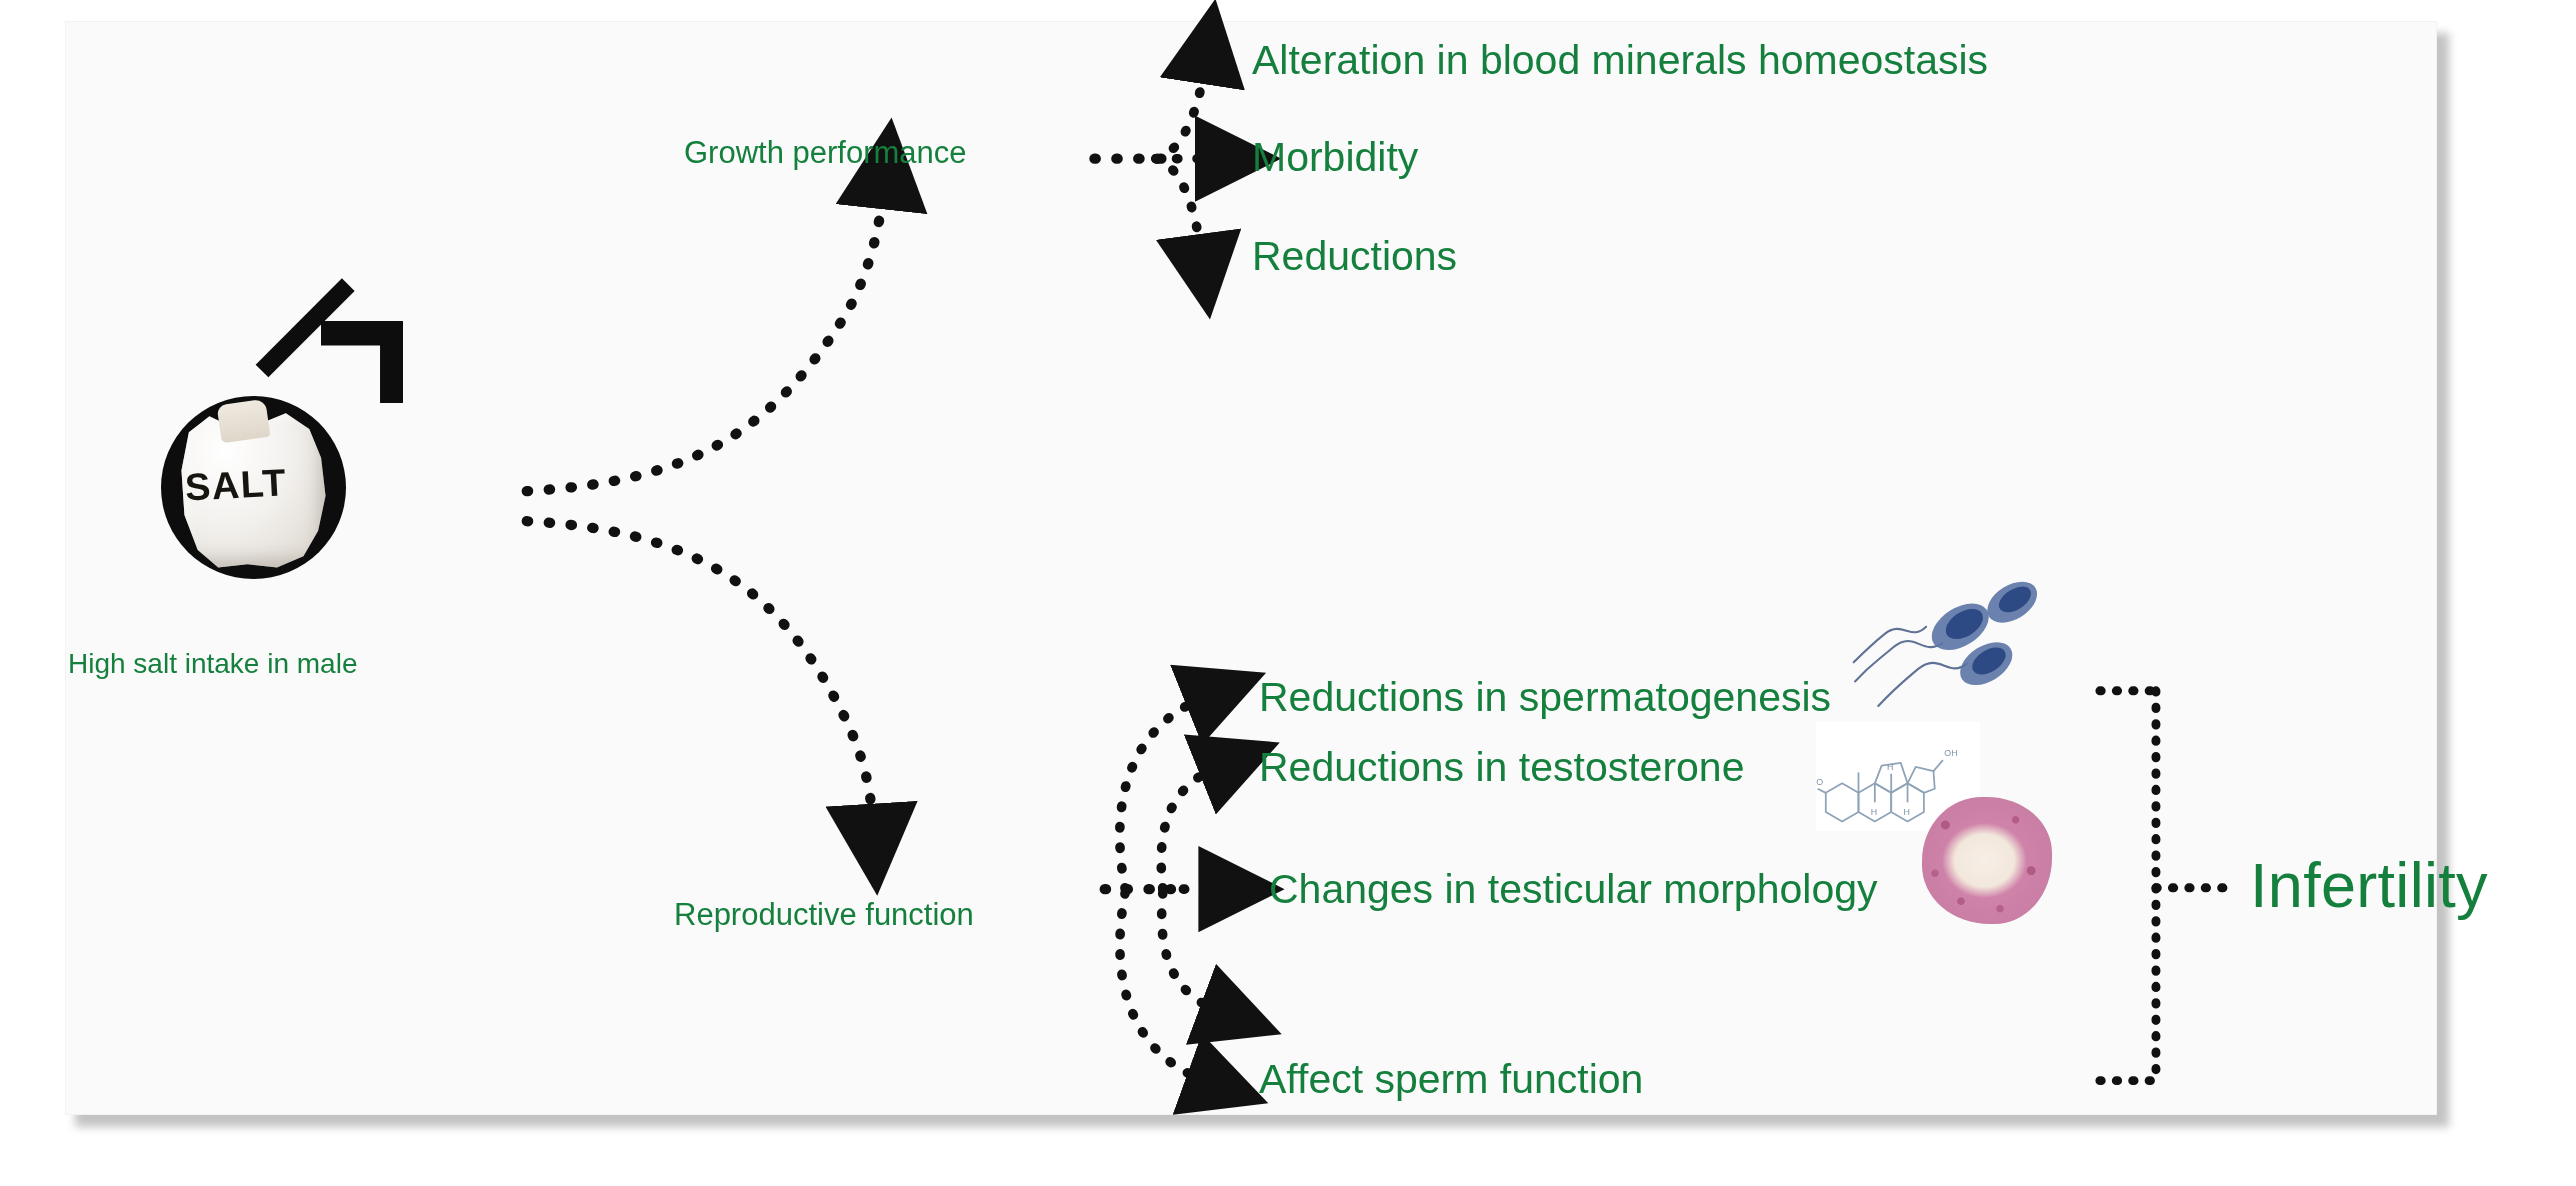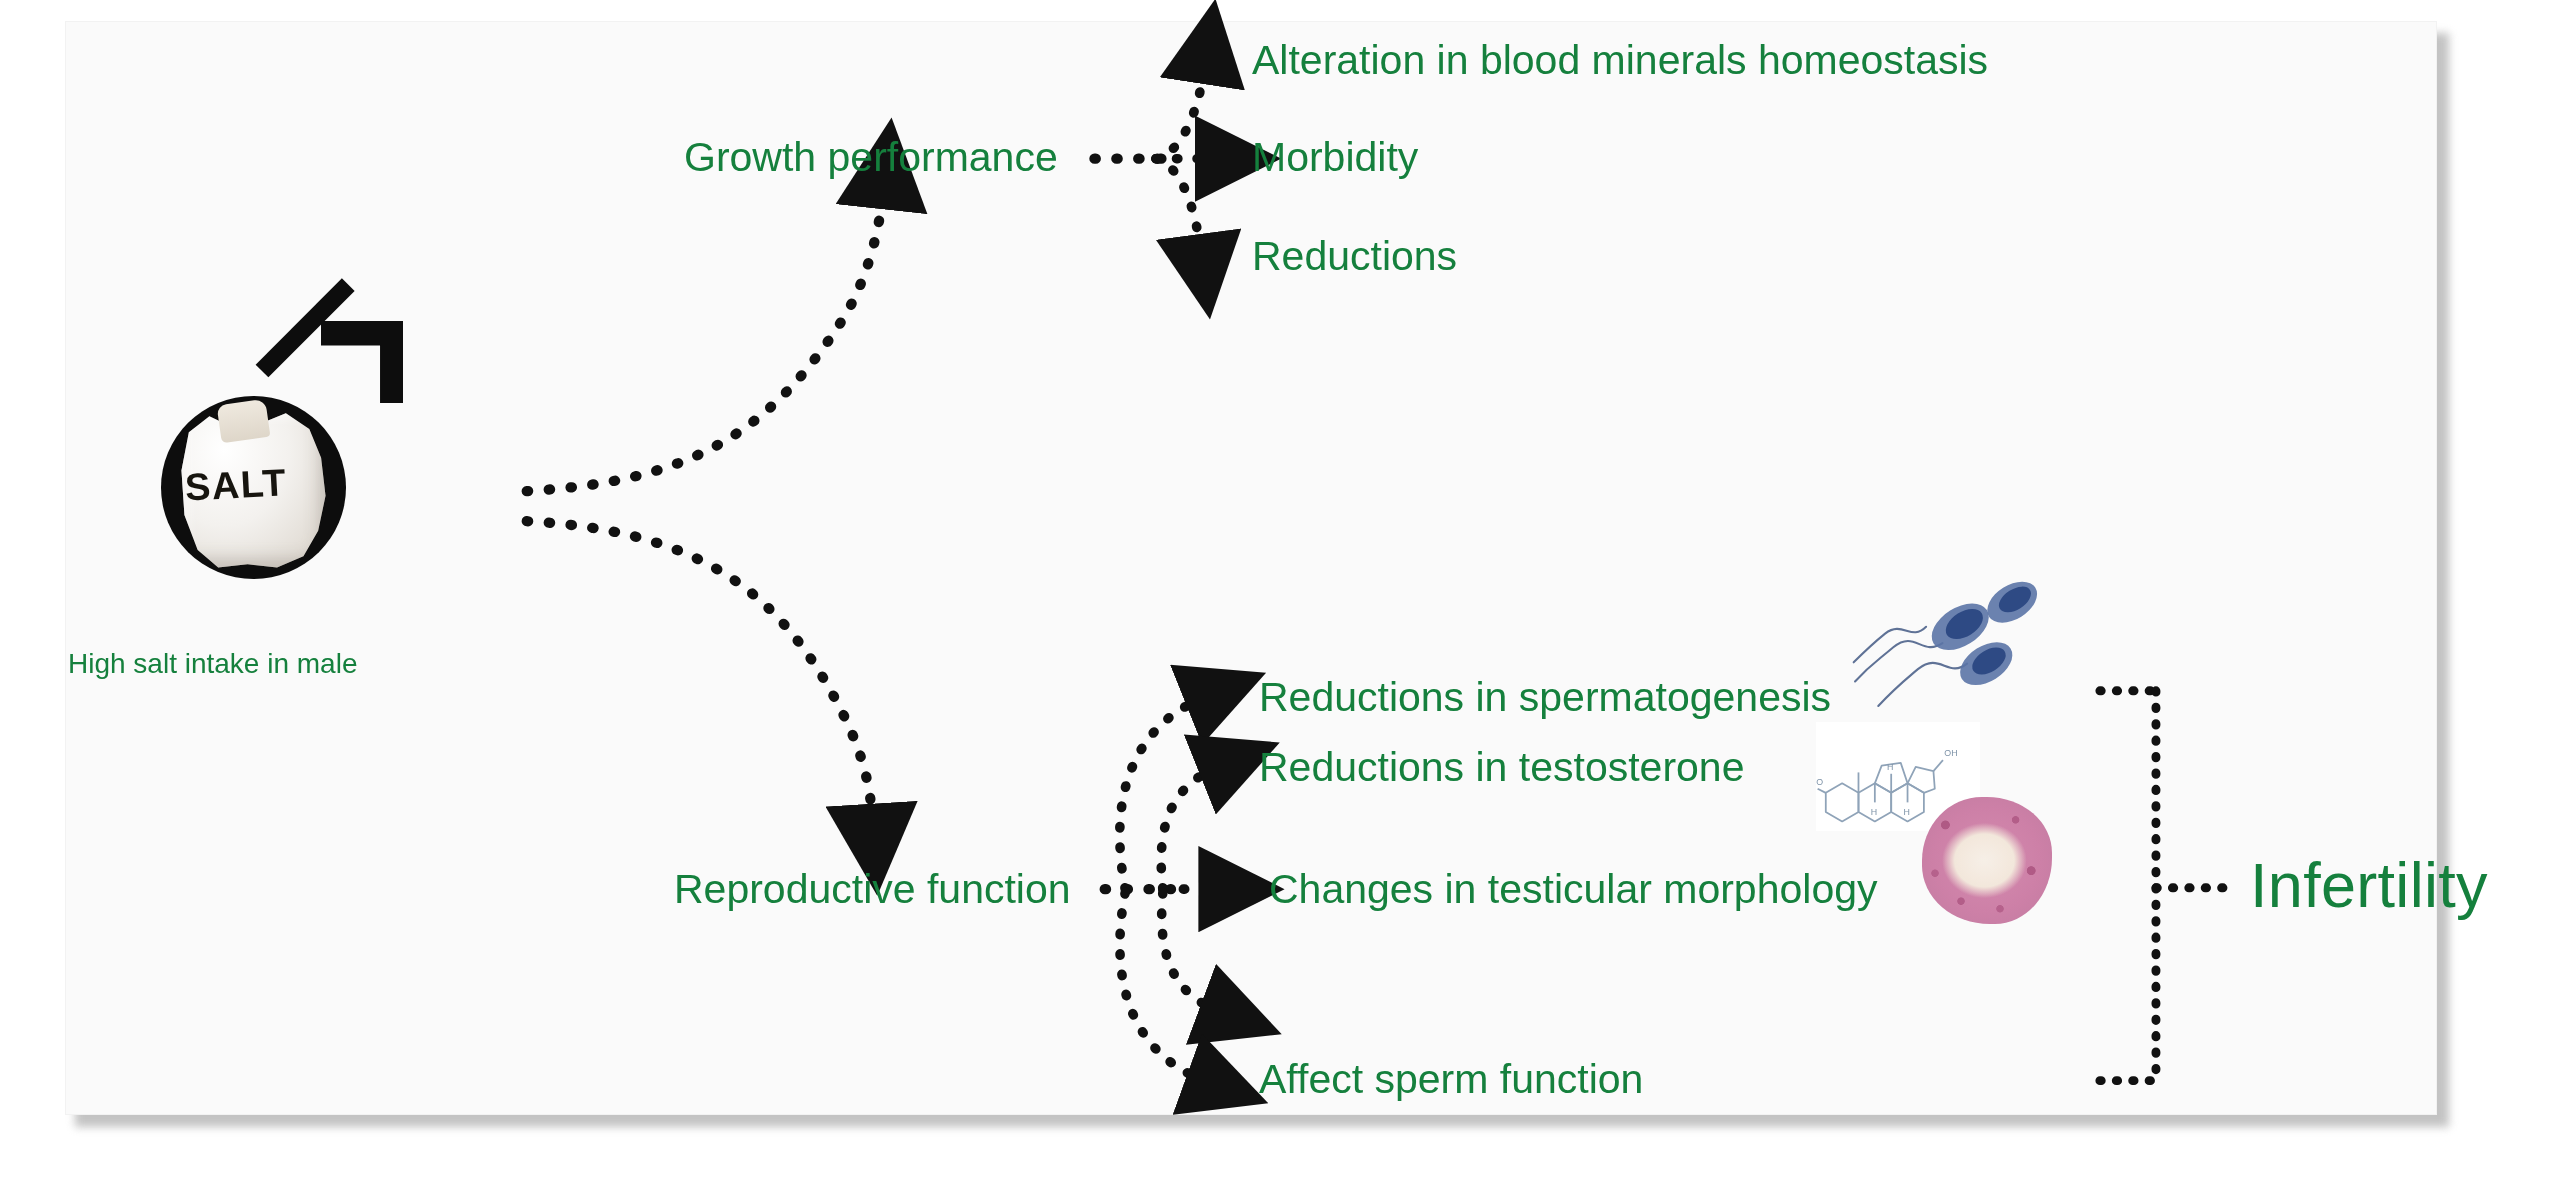--- a/index.html
+++ b/index.html
@@ -26,21 +26,21 @@
   #wires{position:absolute;left:0;top:0;width:2576px;height:1186px;pointer-events:none;}
 
   
   .lbl{
     position:absolute;
     color:#15803d;
     white-space:nowrap;
     line-height:1;
     font-weight:400;
   }
-  .lbl.node{font-size:41px;}
+  .lbl.node{font-size:31px;}
   .lbl.leaf{font-size:41px;}
   .lbl.caption{font-size:28px;}
   .lbl.big{font-size:63px;letter-spacing:0.3px;}
 
   
   .salt-wrap{position:absolute;left:147px;top:321px;width:315px;height:274px;}
   .salt-disc{
     position:absolute;left:13.7px;top:75px;width:185px;height:183px;
     background:#0d0d0d;border-radius:50%;
   }
@@ -158,21 +158,21 @@
   </div>
 
   <div class="lbl caption" style="left:68px;top:650px;">High salt intake in male</div>
 
   <div class="lbl node" style="left:684px;top:137px;">Growth performance</div>
 
   <div class="lbl leaf" style="left:1252px;top:40px;">Alteration in blood minerals homeostasis</div>
   <div class="lbl leaf" style="left:1252px;top:137px;">Morbidity</div>
   <div class="lbl leaf" style="left:1252px;top:236px;">Reductions</div>
 
-  <div class="lbl node" style="left:674px;top:869px;">Reproductive function</div>
+  <div class="lbl node" style="left:674px;top:899px;">Reproductive function</div>
 
   <div class="lbl leaf" style="left:1259px;top:677px;">Reductions in spermatogenesis</div>
   <div class="lbl leaf" style="left:1259px;top:747px;">Reductions in testosterone</div>
   <div class="lbl leaf" style="left:1269px;top:869px;">Changes in testicular morphology</div>
   <div class="lbl leaf" style="left:1259px;top:1059px;">Affect sperm function</div>
 
   <div class="sperm-box">
     <svg width="205" height="178" viewBox="0 0 300 260" xmlns="http://www.w3.org/2000/svg">
       <g fill="none" stroke="#5f7296" stroke-width="3" stroke-linecap="round">
         <path d="M150,120 C120,140 110,100 78,126 C52,148 46,150 22,176"></path>

